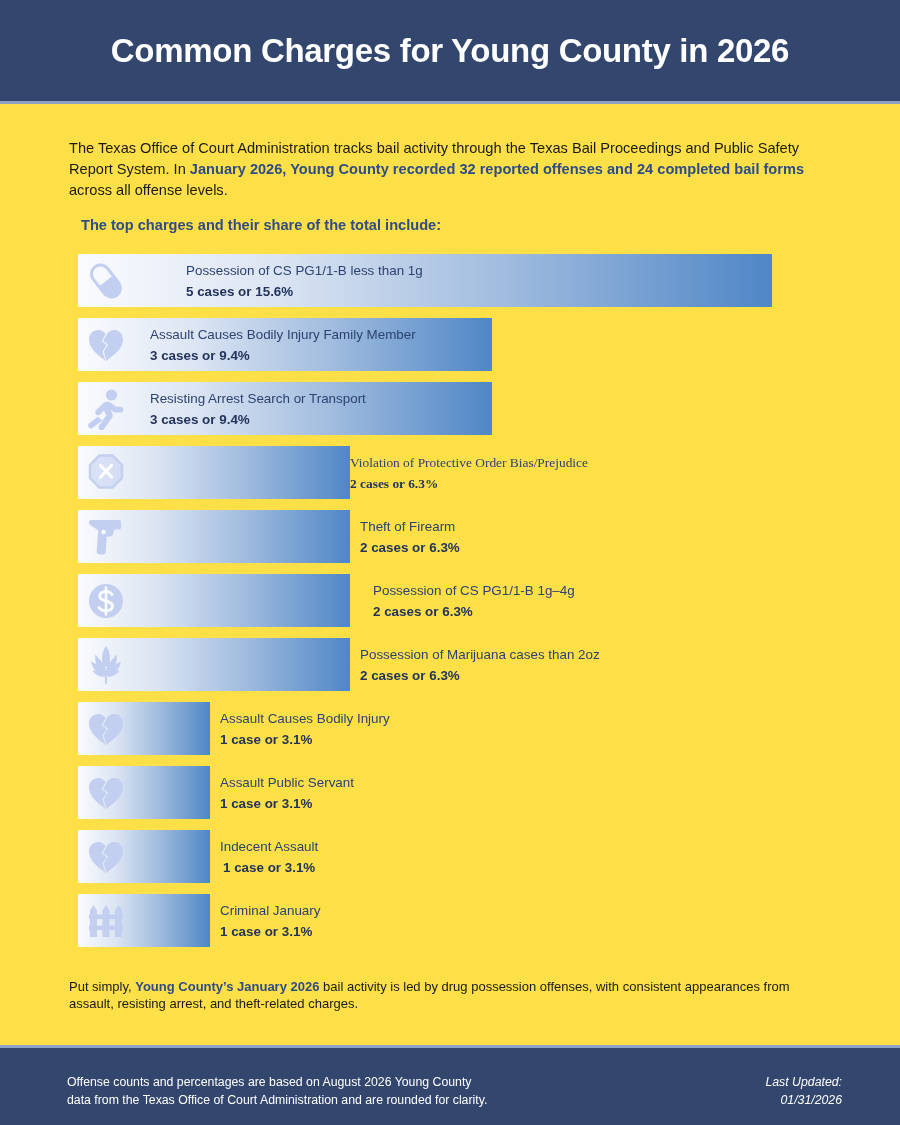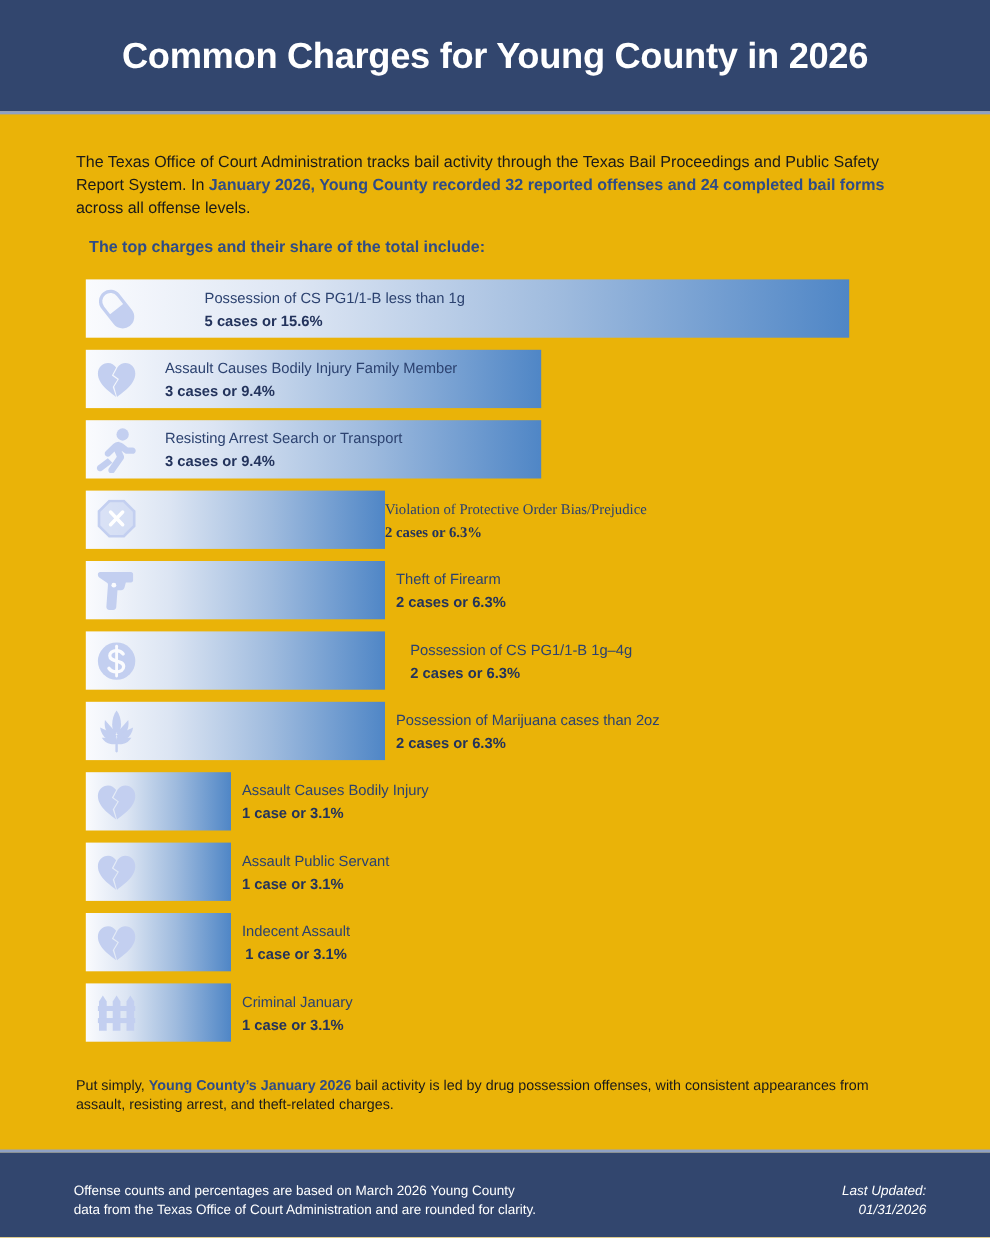--- a/index.html
+++ b/index.html
@@ -8,21 +8,21 @@
     width: 900px;
     height: 1125px;
     background: #ffffff;
     font-family: "Liberation Sans", sans-serif;
   }
 
   .page {
     position: relative;
     width: 900px;
     height: 1125px;
-    background: #eab308;
+    background: #fde047;
     overflow: hidden;
   }
 
   
   .header {
     position: absolute;
     top: 0; left: 0;
     width: 900px;
     height: 101px;
     background: #32466E;
@@ -349,21 +349,21 @@
       </div>
     </div>
 
   <div class="closing">
     <span>Put simply, </span><span class="hl">Young County’s January 2026</span><span> bail activity is led by drug possession offenses, with consistent appearances from assault, resisting arrest, and theft-related charges.</span>
   </div>
 
   <div class="footer-rule"></div>
   <div class="footer">
     <div class="footer-note">
-      <div>Offense counts and percentages are based on March 2026 Young County</div>
+      <div>Offense counts and percentages are based on August 2026 Young County</div>
       <div>data from the Texas Office of Court Administration and are rounded for clarity.</div>
     </div>
     <div class="footer-updated">
       <div>Last Updated:</div>
       <div>01/31/2026</div>
     </div>
   </div>
 
 </div>
 

